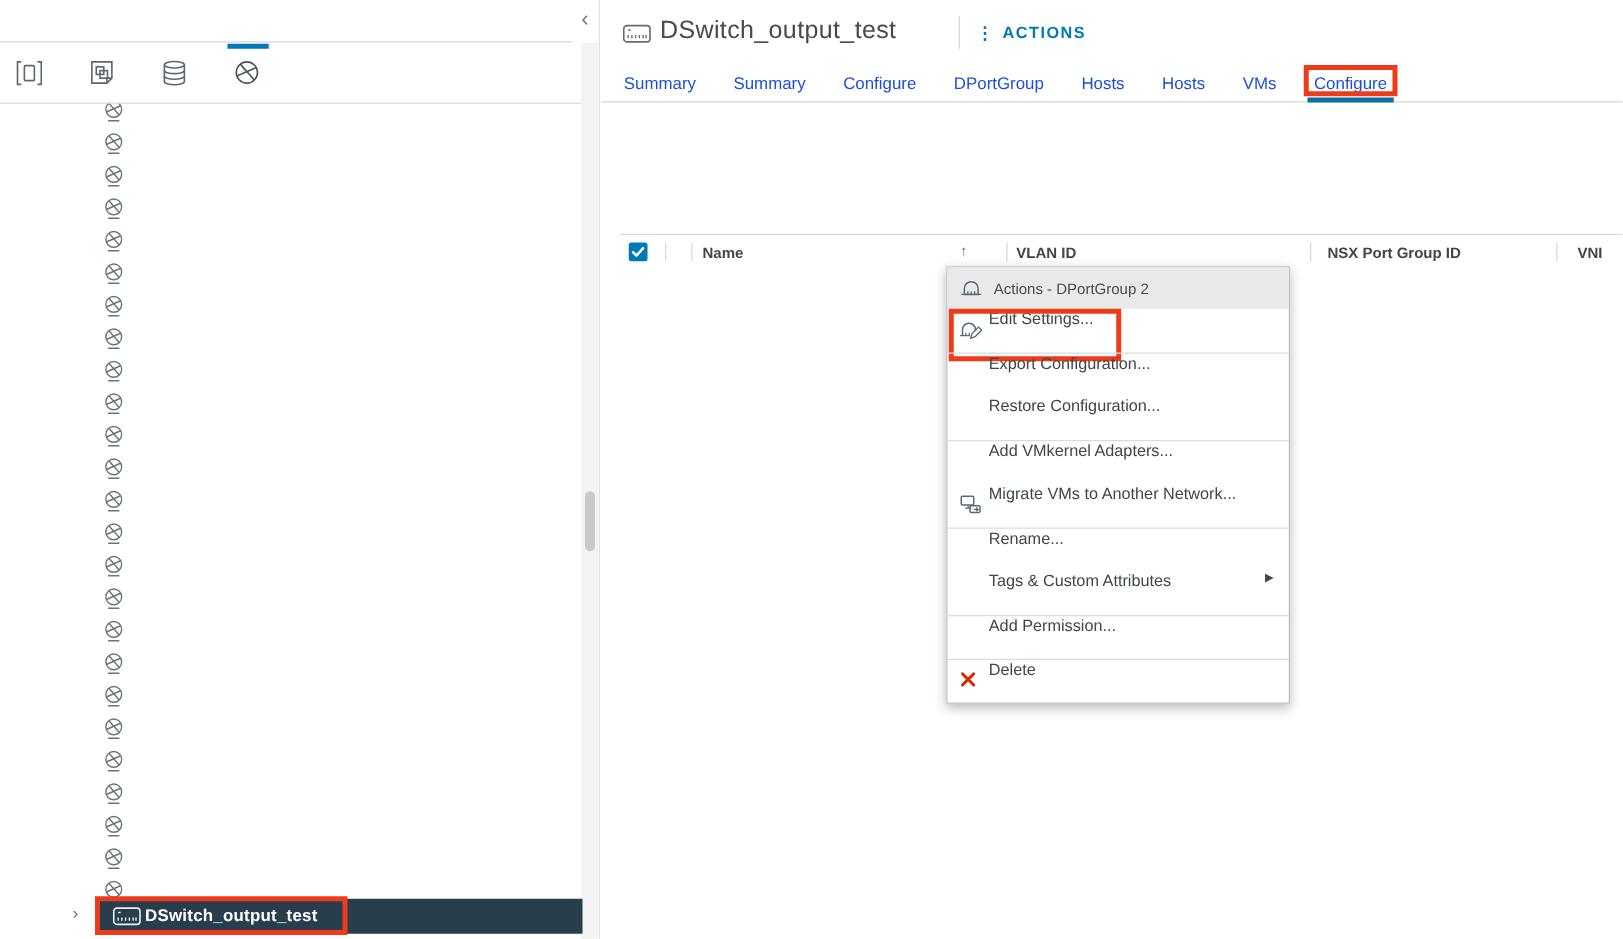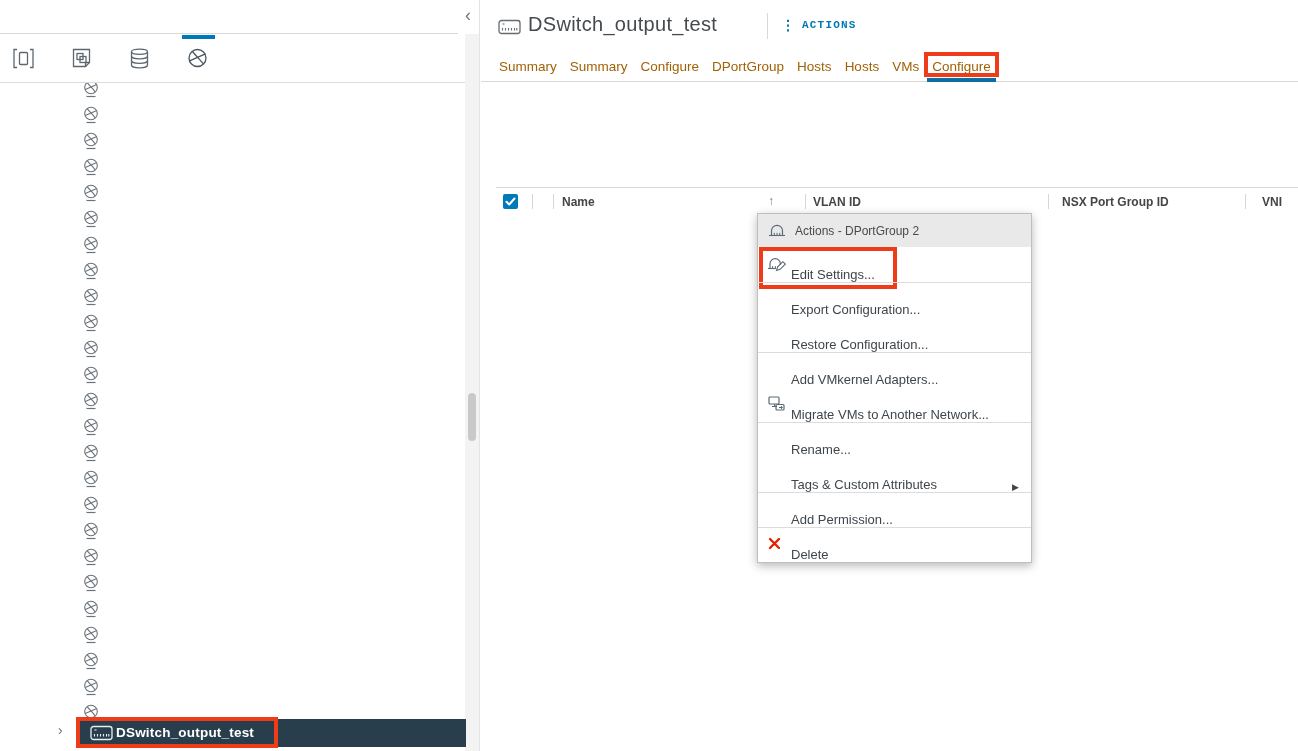--- a/index.html
+++ b/index.html
@@ -33,24 +33,24 @@
   #side-thumb { position:absolute; left:3px; top:359px; width:8px; height:48px; background:#c9c9c9; border-radius:4px; }
 
   
   #main { position:absolute; left:481px; top:0; right:0; height:751px; background:#fff; }
   #main-header { position:absolute; top:0; left:0; right:0; height:52px; }
   .title-icon { position:absolute; left:17px; top:19px; color:#666b6f; }
   .page-title { position:absolute; left:47px; top:13px; font-size:20px; color:#454a4e; letter-spacing:.3px; }
   .hdr-vsep { position:absolute; left:286px; top:13px; height:26px; border-left:1px solid var(--border); }
   #actions-btn { position:absolute; left:300px; top:18px; color:var(--blue); display:flex; align-items:center; gap:7px; cursor:pointer; }
   .dots-icon { font-size:14px; font-weight:bold; line-height:14px; }
-  .actions-label { font-size:11px; font-weight:bold; letter-spacing:1.2px;font-family:Liberation Mono, monospace; }
+  .actions-label { font-size:13px; font-weight:bold; letter-spacing:1.2px; }
 
   #tabs { position:absolute; top:52px; left:0; right:0; height:30px; border-bottom:1px solid var(--border);
-          display:flex; align-items:center; padding-left:18px; gap:13px; font-size:13.5px; color:#a16207; }
+          display:flex; align-items:center; padding-left:18px; gap:30px; font-size:13.5px; color:#1d4ed8; }
   .tab { position:relative; white-space:nowrap; cursor:pointer; }
   .tab.active::after { content:""; position:absolute; left:-5px; right:-5px; bottom:-8px; height:4px; background:var(--dkblue); }
   .tab.annotated::before { content:""; position:absolute; left:-8px; right:-8px; top:-7px; bottom:-3px; border:4px solid var(--red); pointer-events:none; }
 
   #subtabs { position:absolute; top:94px; left:12px; display:flex; }
   .subtab { height:32px; display:flex; align-items:center; padding:0 17px; font-size:12.5px; font-weight:bold; letter-spacing:.6px; cursor:pointer; }
   .subtab.active { background:var(--blue); color:#fff; border:1px solid var(--blue); border-radius:3px 0 0 3px; }
   .subtab.inactive { background:#fff; color:var(--blue); border:1px solid #7aafcd; border-left:none; border-radius:0 3px 3px 0; }
 
   
@@ -66,21 +66,21 @@
   .drag-dots { position:absolute; left:44px; top:9px; width:2px; height:2px; background:#93a1ab;
     box-shadow:0 0 0 0 #93a1ab, 4px 0 0 0 #93a1ab, 0 4px 0 0 #93a1ab, 4px 4px 0 0 #93a1ab, 0 8px 0 0 #93a1ab, 4px 8px 0 0 #93a1ab; }
   .row-pg-icon { position:absolute; left:72px; top:5px; color:#cfd8de; }
   .row-name { position:absolute; left:96px; top:6px; font-size:13px; color:#72bfe8; }
   .row-vlan { position:absolute; left:316px; top:6px; font-size:12.5px; color:#dfe5e9; }
 
   
   #context-menu { position:absolute; left:757px; top:213px; width:275px; background:#fff;
     border:1px solid #bfbfbf; box-shadow:0 3px 9px rgba(0,0,0,.28); z-index:6; }
   .menu-header { height:33px; background:#e9e9e9; display:flex; align-items:center; gap:9px; padding-left:10px; font-size:12px; color:#4a4a4a; }
-  .menu-item { position:relative; height:35px; display:flex; align-items:flex-end; padding-left:33px; font-size:13px; color:#3e464c; cursor:pointer; }
+  .menu-item { position:relative; height:35px; display:flex; align-items:flex-start; padding-left:33px; font-size:13px; color:#3e464c; cursor:pointer; }
   .menu-item.divider-before { border-top:1px solid #dcdcdc; }
   .mi-icon { position:absolute; left:9px; top:8px; width:19px; color:#5a6a72; }
   .mi-icon.red { color:#e12200; }
   .submenu-arrow { position:absolute; right:12px; font-size:9px; color:#454545; }
   .menu-item.annotated::after { content:""; position:absolute; left:1px; top:0; width:130px; height:34px; border:4px solid var(--red); pointer-events:none; }
 </style>
 </head>
 <body>
 
 <div id="sidebar">

